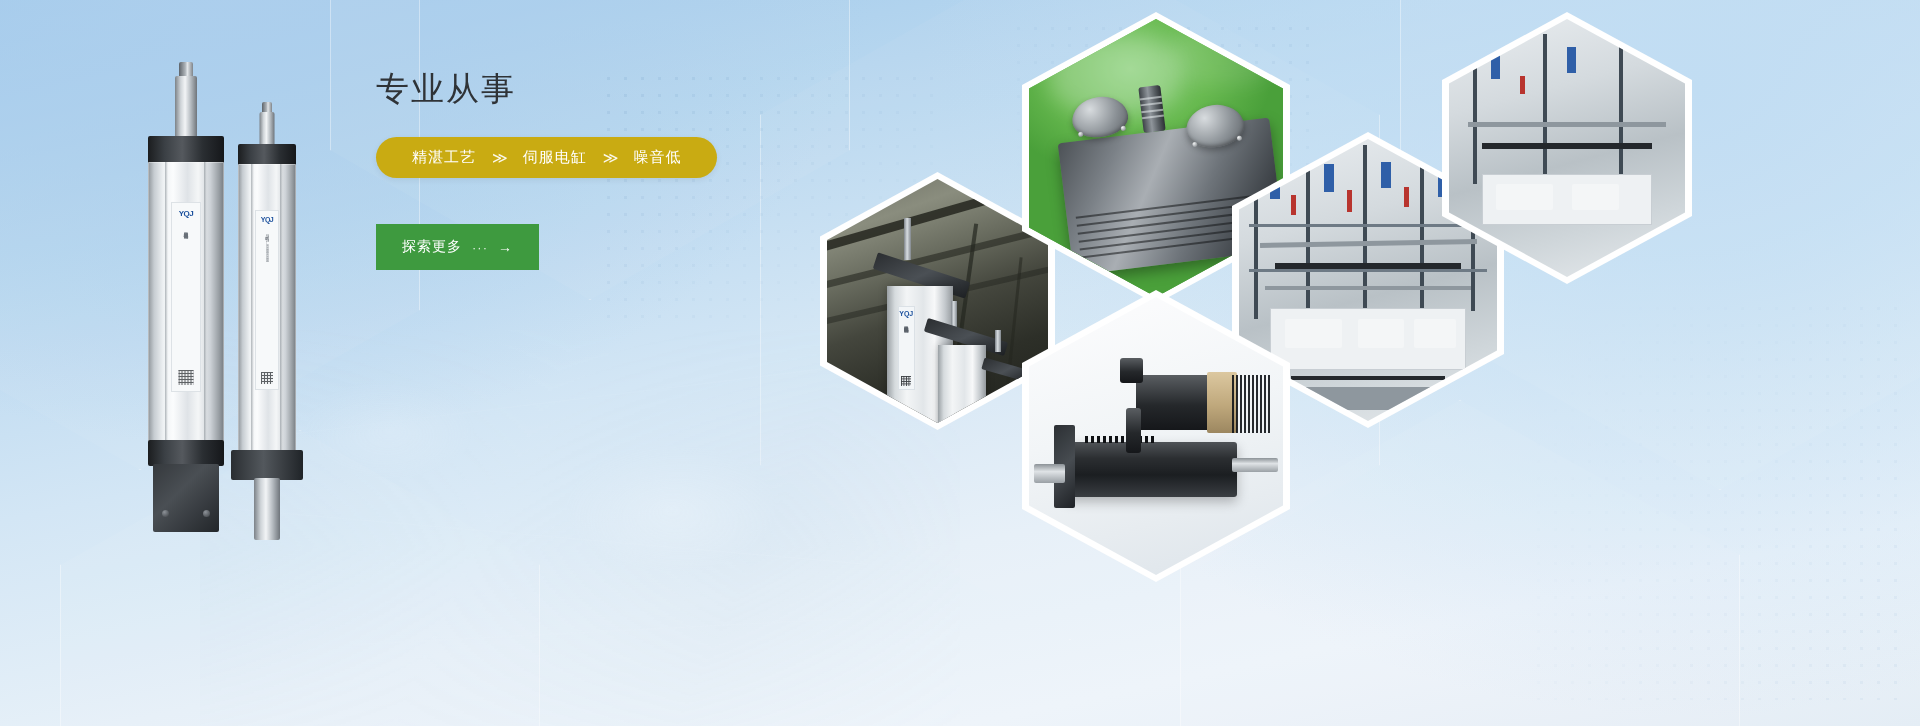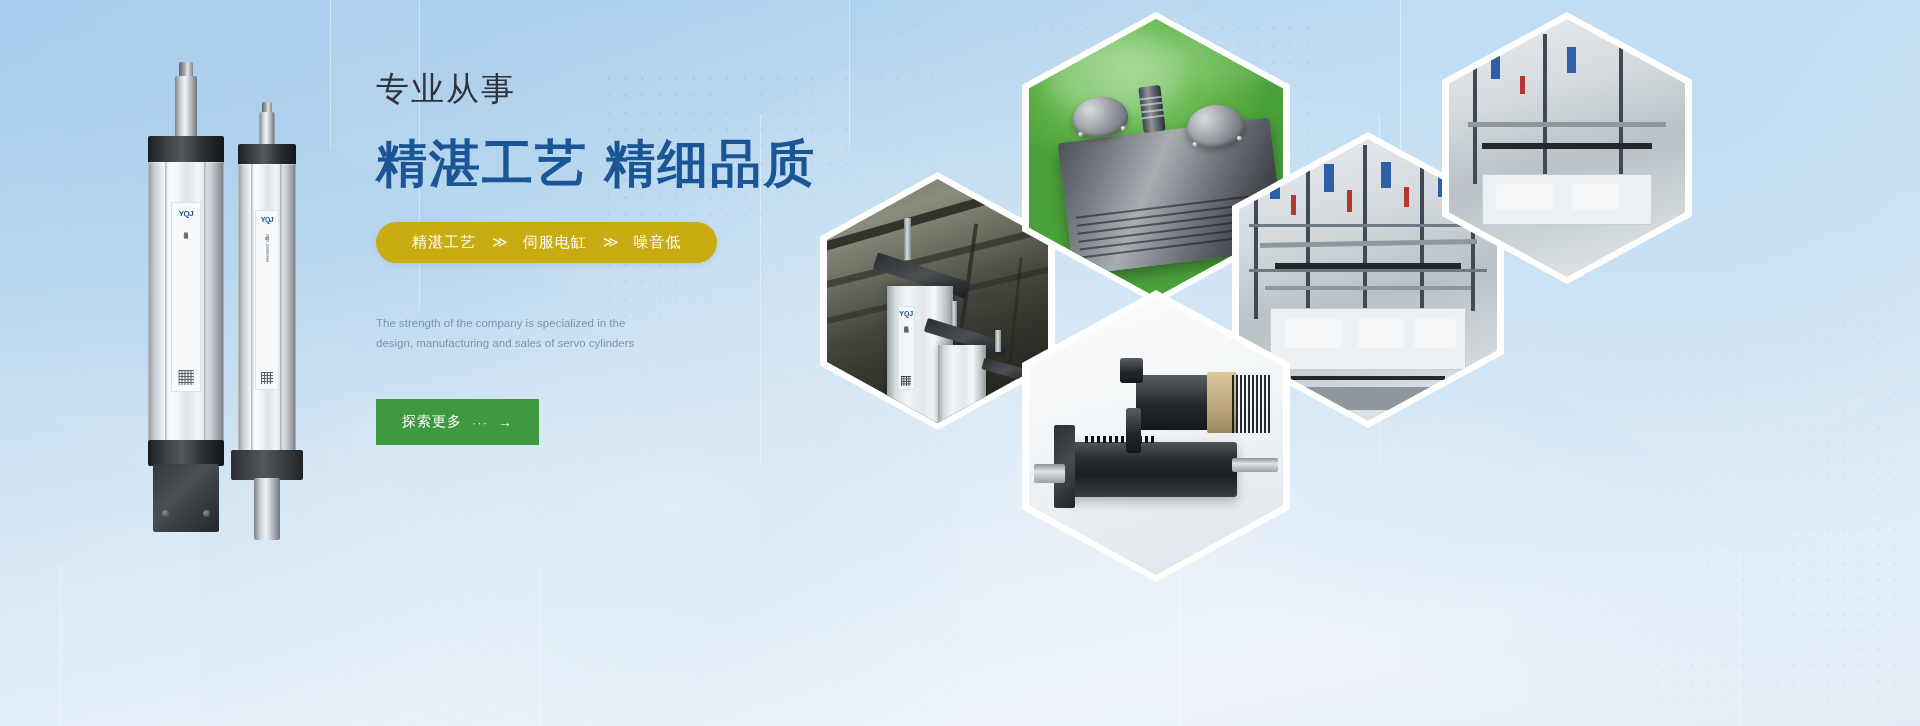--- a/index.html
+++ b/index.html
@@ -339,31 +339,29 @@
       <div class="flange" style="top:348px; width:72px; height:30px;"></div>
       <div class="rod" style="top:376px; width:26px; height:62px;"></div>
     </div>
   </div>
 
   <div id="copy">
 
     <div class="ln1">专业从事</div>
 
 
-    <div class="ln3">精湛工艺 精细品质</div>
 
     <div id="pill">
       <span class="seg">精湛工艺</span>
       <span class="arw">≫</span>
       <span class="seg">伺服电缸</span>
       <span class="arw">≫</span>
       <span class="seg">噪音低</span>
     </div>
 
-    <div class="en">The strength of the company is specialized in the design, manufacturing and sales of servo cylinders</div>
 
     <button id="cta">
       <span>探索更多</span>
       <span class="dots3">···</span>
       <span class="arrow">→</span>
     </button>
   </div>
 
   <div id="hexes">
 

